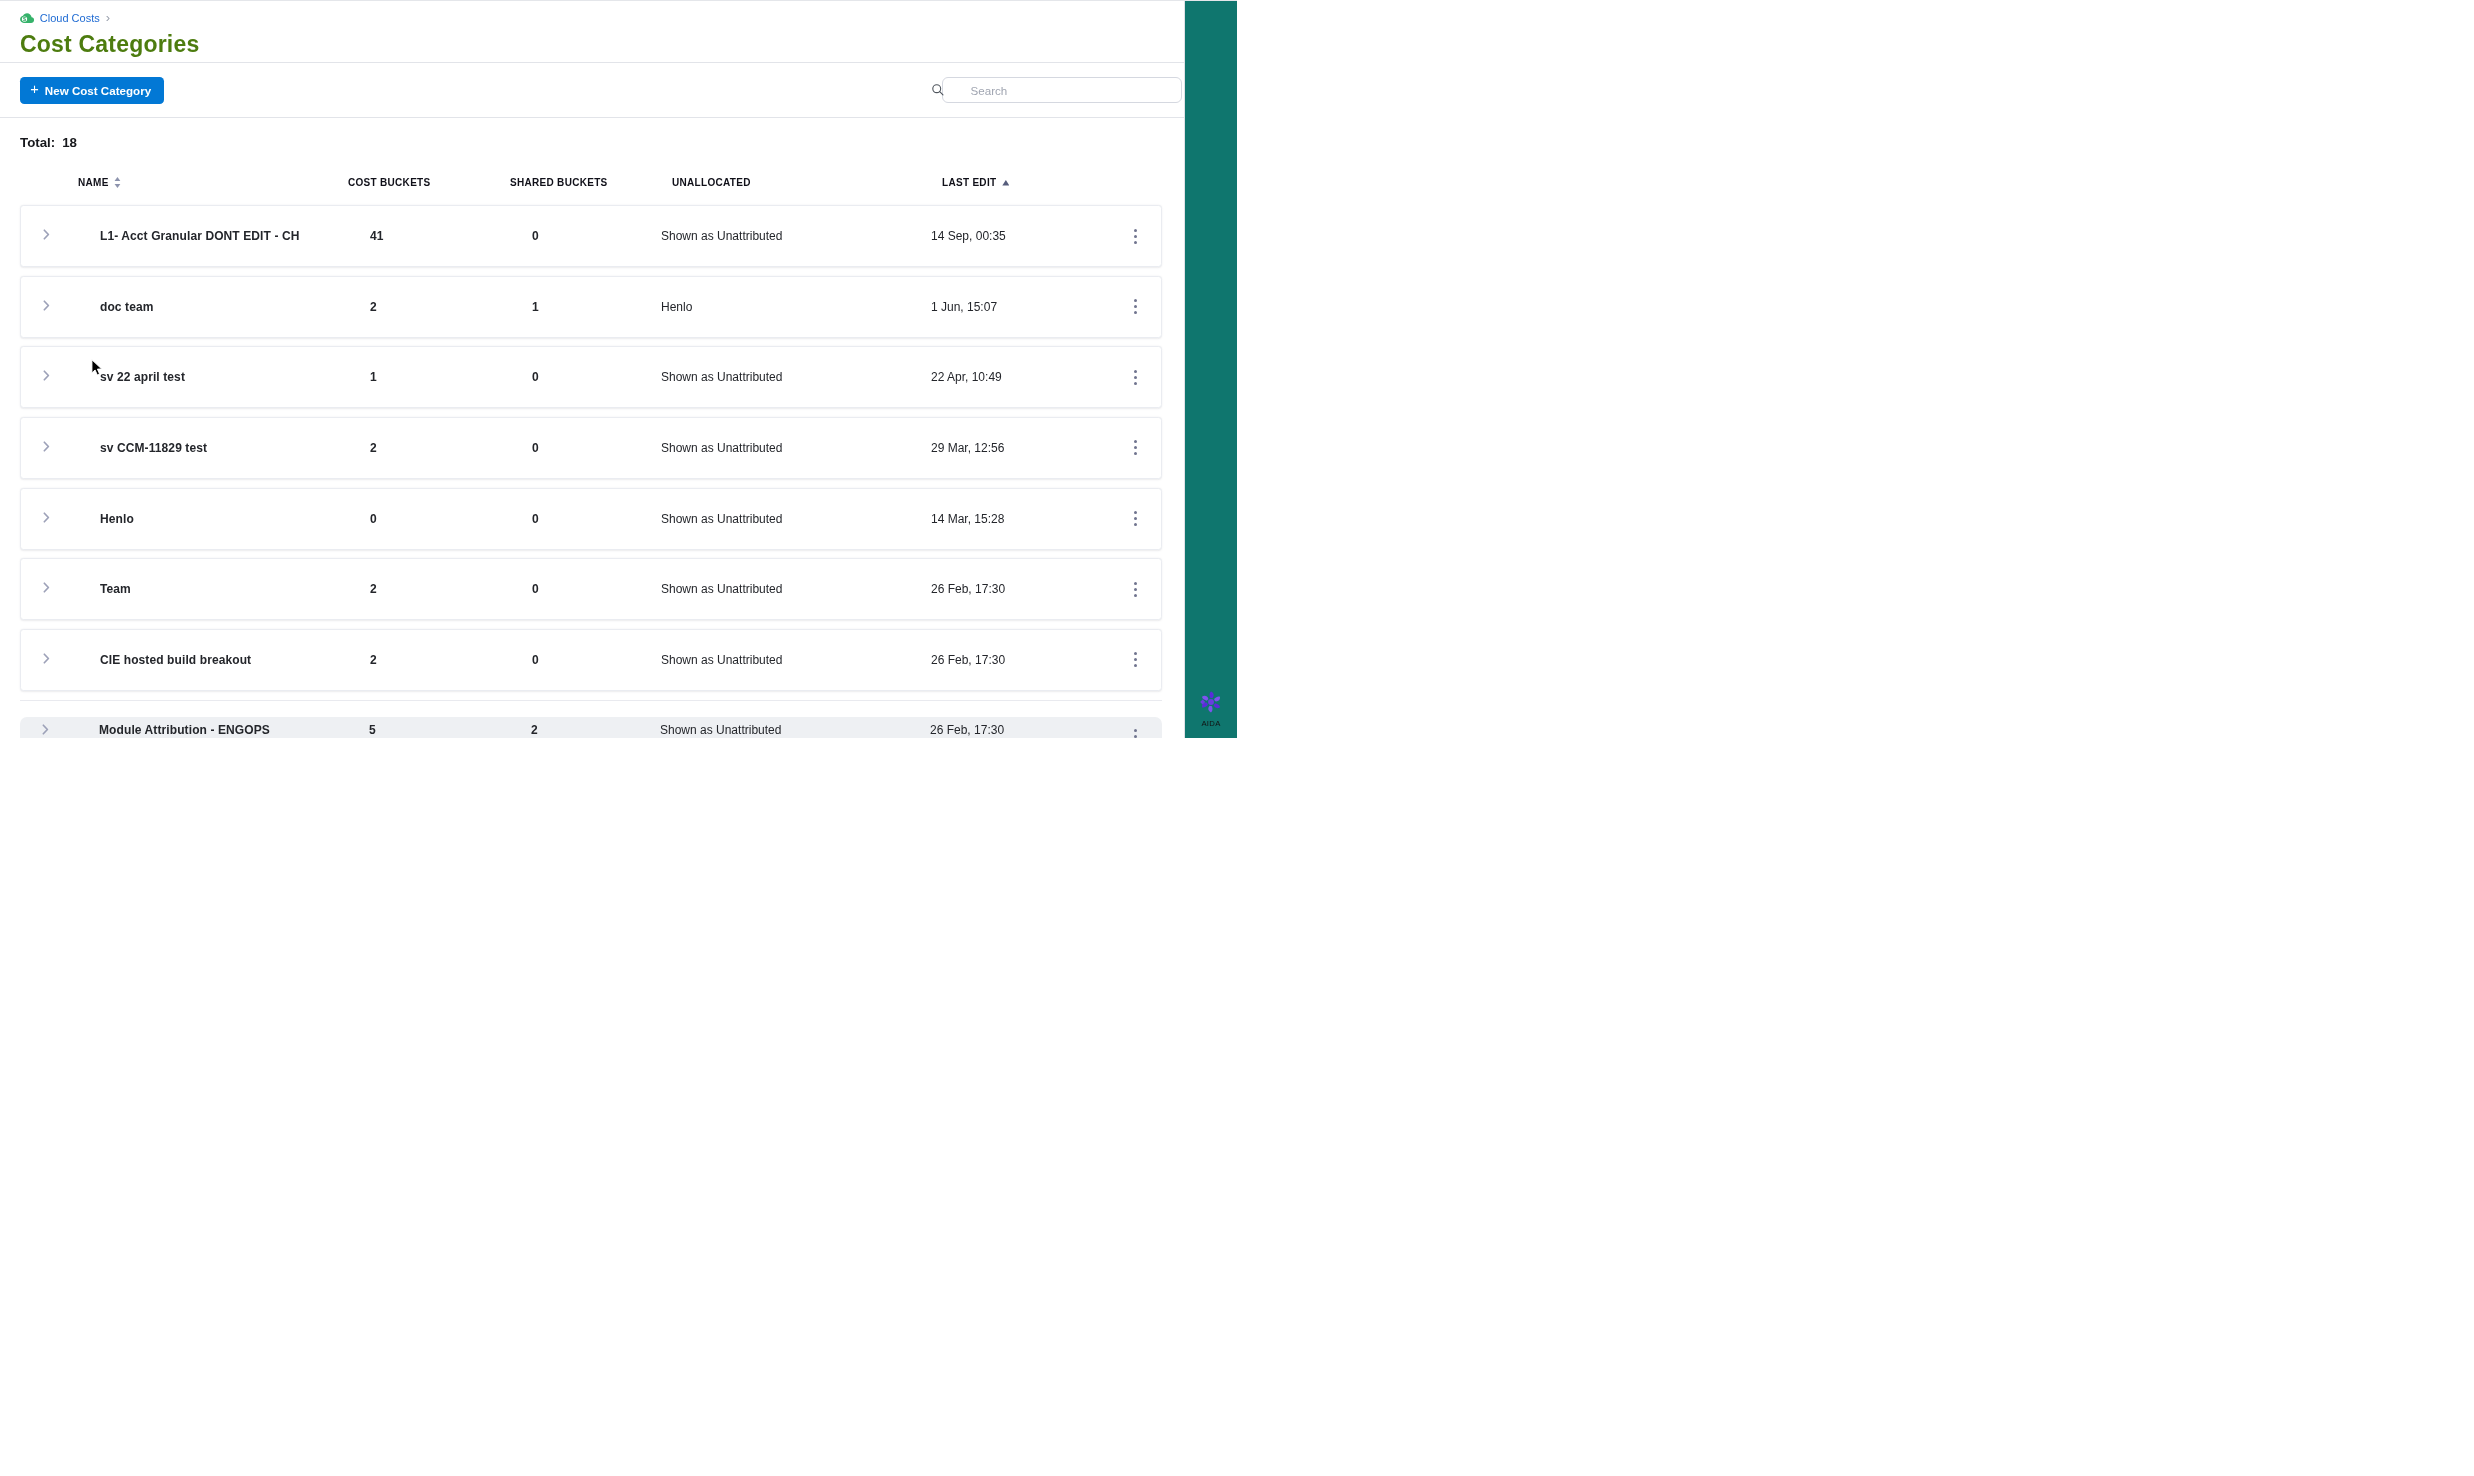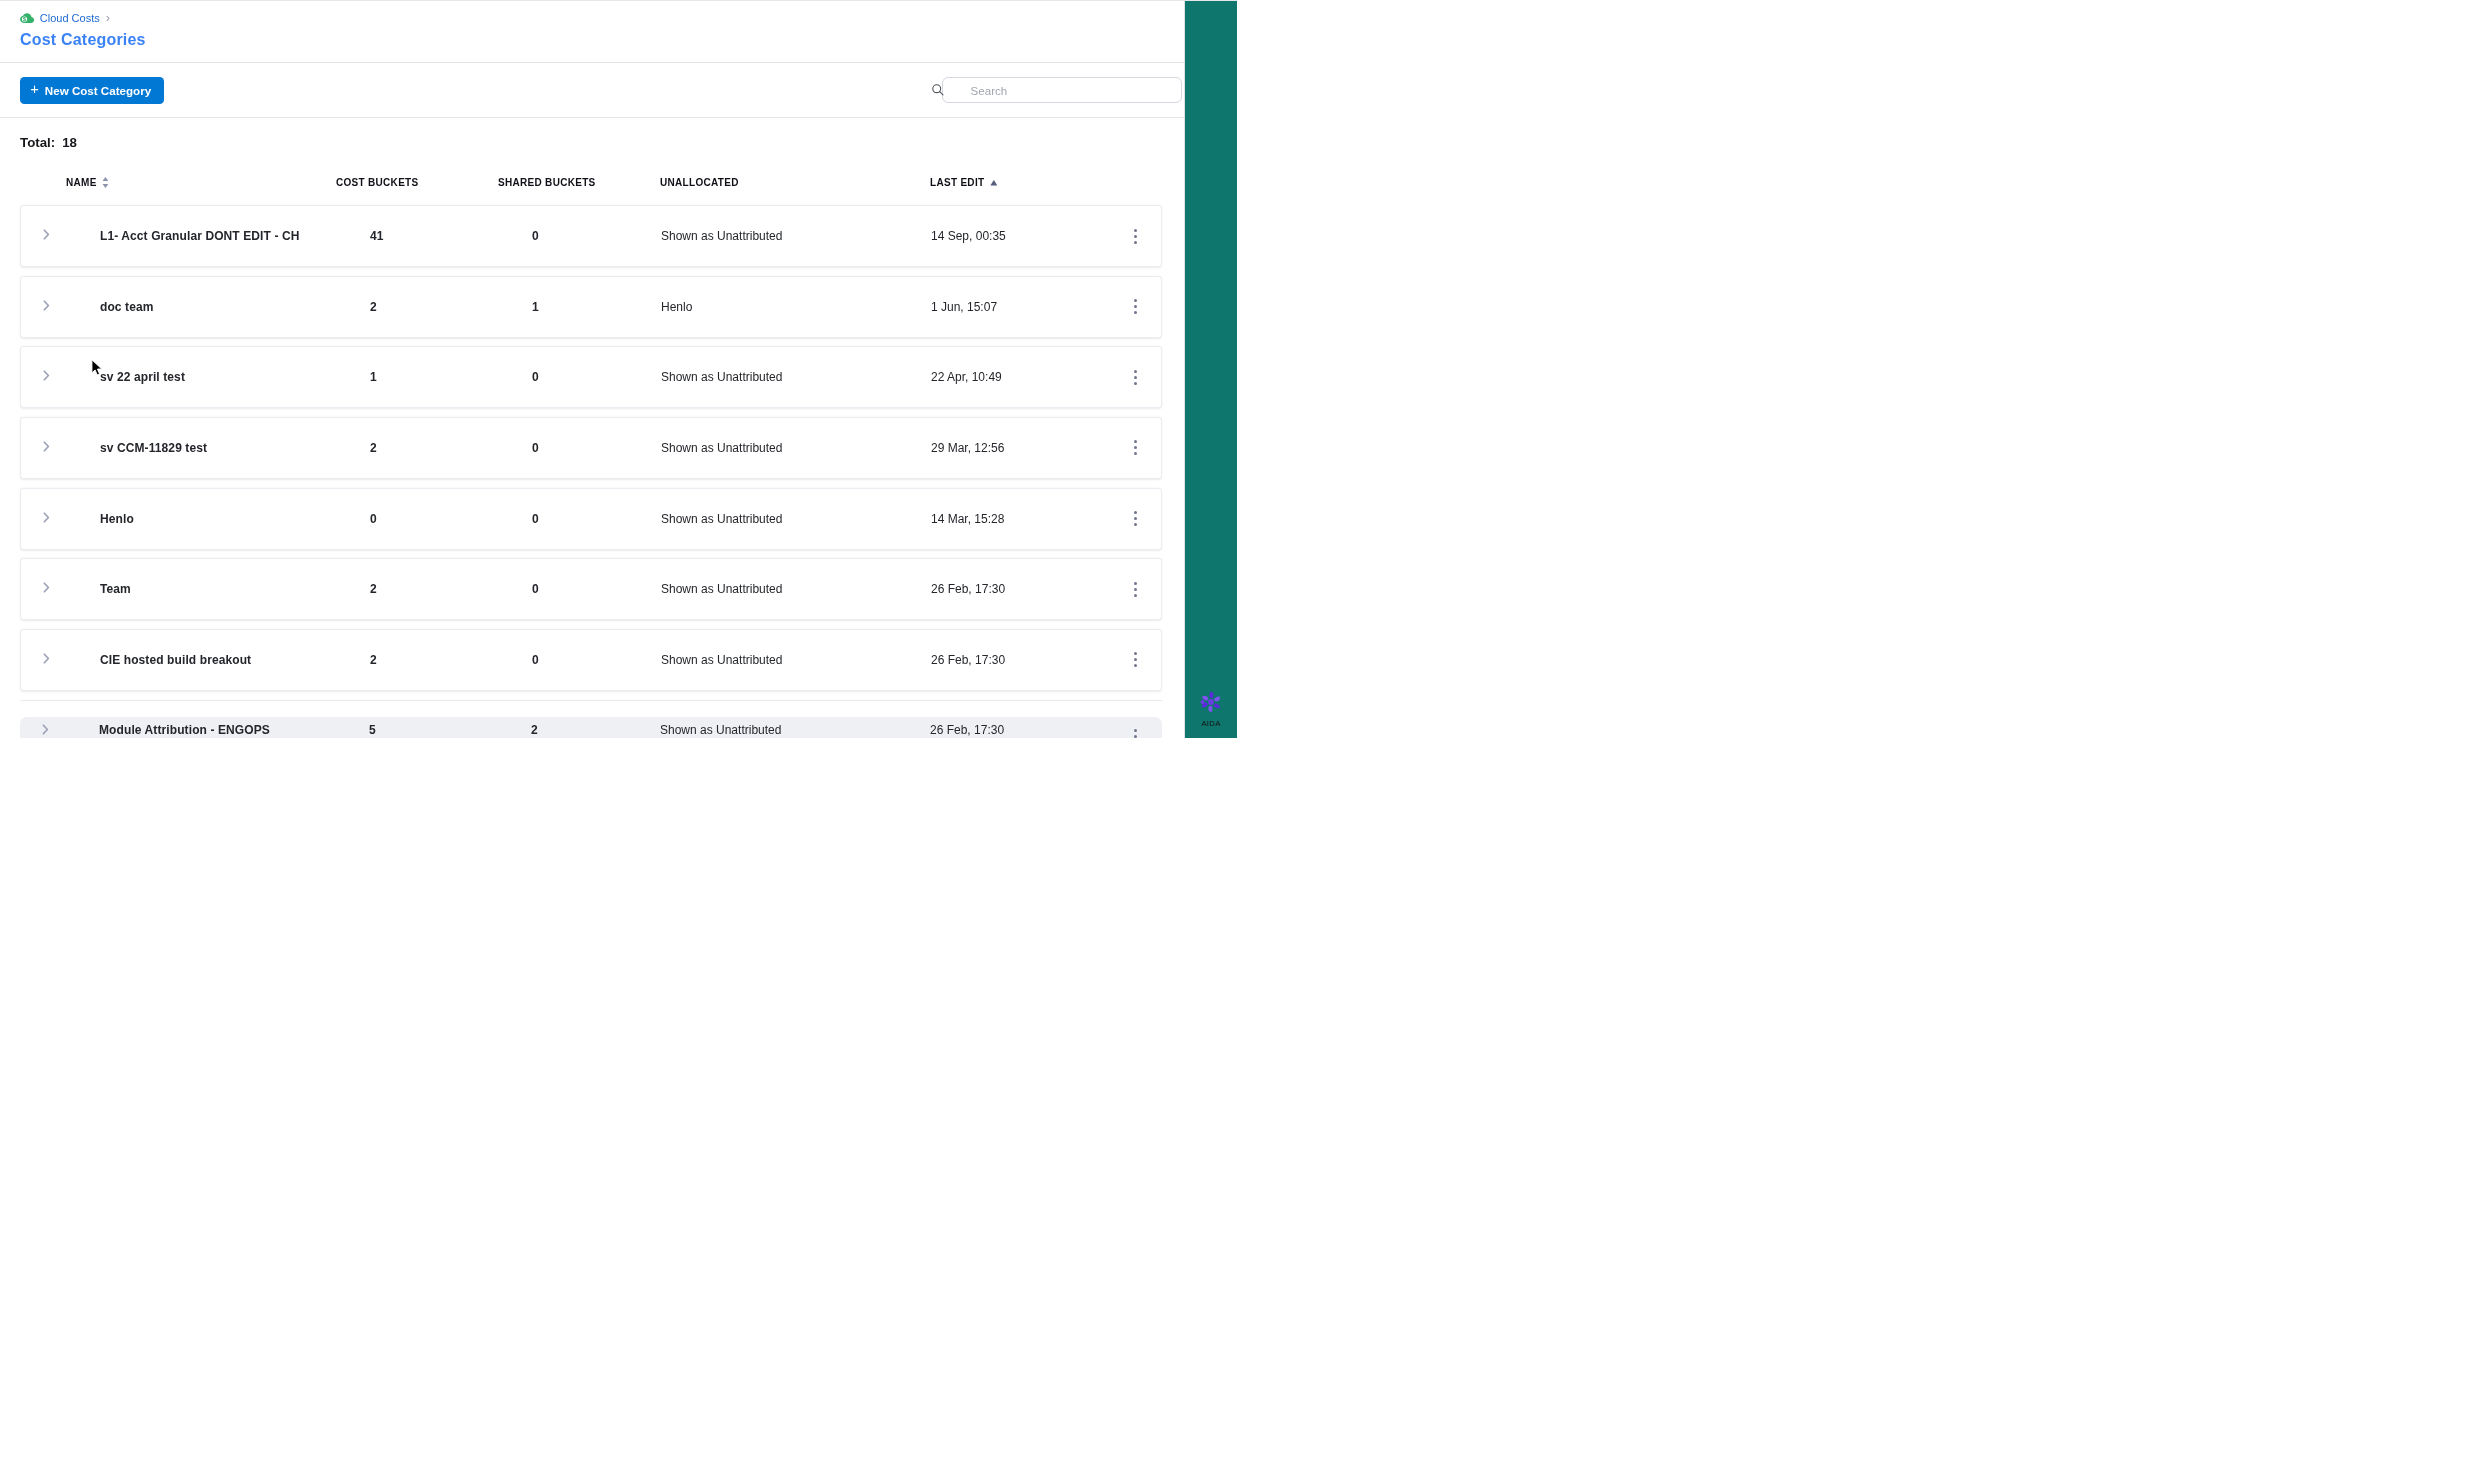--- a/index.html
+++ b/index.html
@@ -7,21 +7,21 @@
               font-family:"Liberation Sans","DejaVu Sans",sans-serif; color:#1d1f24; }
   .page { position:relative; width:1237px; height:738px; display:flex; border-top:1.7px solid #e4e6ea; }
 
   
   .main { width:1184px; height:100%; }
 
   .page-header { height:62px; padding:9.4px 0 0 20px; border-bottom:0.9px solid #e2e4e9; }
   .breadcrumb { display:flex; align-items:center; gap:6px; height:15.5px; }
   .crumb-link { color:#1f6bd3; font-size:11px; cursor:pointer; display:flex; align-items:center; gap:5.2px; }
   .crumb-sep { color:#9aa0ad; font-size:13px; line-height:1; padding-bottom:1.7px; }
-  .page-title { margin-top:5.2px; font-size:16px; font-weight:700; letter-spacing:0.2px; color:#3b82f6; }
+  .page-title { margin-top:5.2px; font-size:23px; font-weight:700; letter-spacing:0.2px; color:#4d7c0f; }
 
   .toolbar { height:55px; border-bottom:0.9px solid #e2e4e9; display:flex; align-items:center;
              justify-content:space-between; padding:0 22px 0 20px; }
   .btn-primary { display:flex; align-items:center; gap:6px; background:#0278d5; color:#fff;
                  font-weight:700; font-size:11.6px; border:none; border-radius:4.3px;
                  height:27px; padding:0 13px 0 10.3px; cursor:pointer; font-family:inherit; }
   .btn-plus { font-size:14.6px; font-weight:400; line-height:1; margin-top:-0.9px; }
   .search-wrap { position:relative; width:240px; height:26px; }
   .search-wrap input { width:100%; height:100%; border:0.9px solid #d5d8e0; border-radius:6px;
                  padding:0 8.6px 0 27.5px; font-size:11.6px; color:#333; outline:none; font-family:inherit;margin-left:20px; }
@@ -29,21 +29,21 @@
   .search-icon { position:absolute; left:8.6px; top:6px; }
 
   .content { padding:17px 0 0 20px; }
   .total-line { font-size:13.3px; font-weight:700; color:#17181c; }
   .total-line .tv { margin-left:7px; }
 
   .grid { display:grid; grid-template-columns:46px 270px 162px 162px 270px 179px 1fr; align-items:center; }
 
   .table-header { width:1142px; margin-top:26px; height:13.7px; }
   .th { font-size:10px; font-weight:700; letter-spacing:0.3px; color:#101019;
-        display:flex; align-items:center; gap:5.2px; }
+        display:flex; align-items:center; gap:5.2px;margin-left:12px; }
   .th.c0 { grid-column:2; }
 
   .rows { width:1142px; margin-top:15.5px; }
   .row { position:relative; height:62px; background:#fff; border:0.9px solid #eaecf1; border-radius:3.4px;
          box-shadow:0 0.9px 1.7px rgba(96,97,112,.12); margin-bottom:8.6px; cursor:pointer; }
   .cell { font-size:12px; color:#24262b; }
   .cell.name, .cell.num { font-weight:600; letter-spacing:0.1px;padding-left:33px; }
   .cell.chev { padding-left:22px; }
   .cell.kebab { display:flex; justify-content:center; }
   .kebab-btn { display:flex; flex-direction:column; gap:3px; padding:5.2px; cursor:pointer; }

